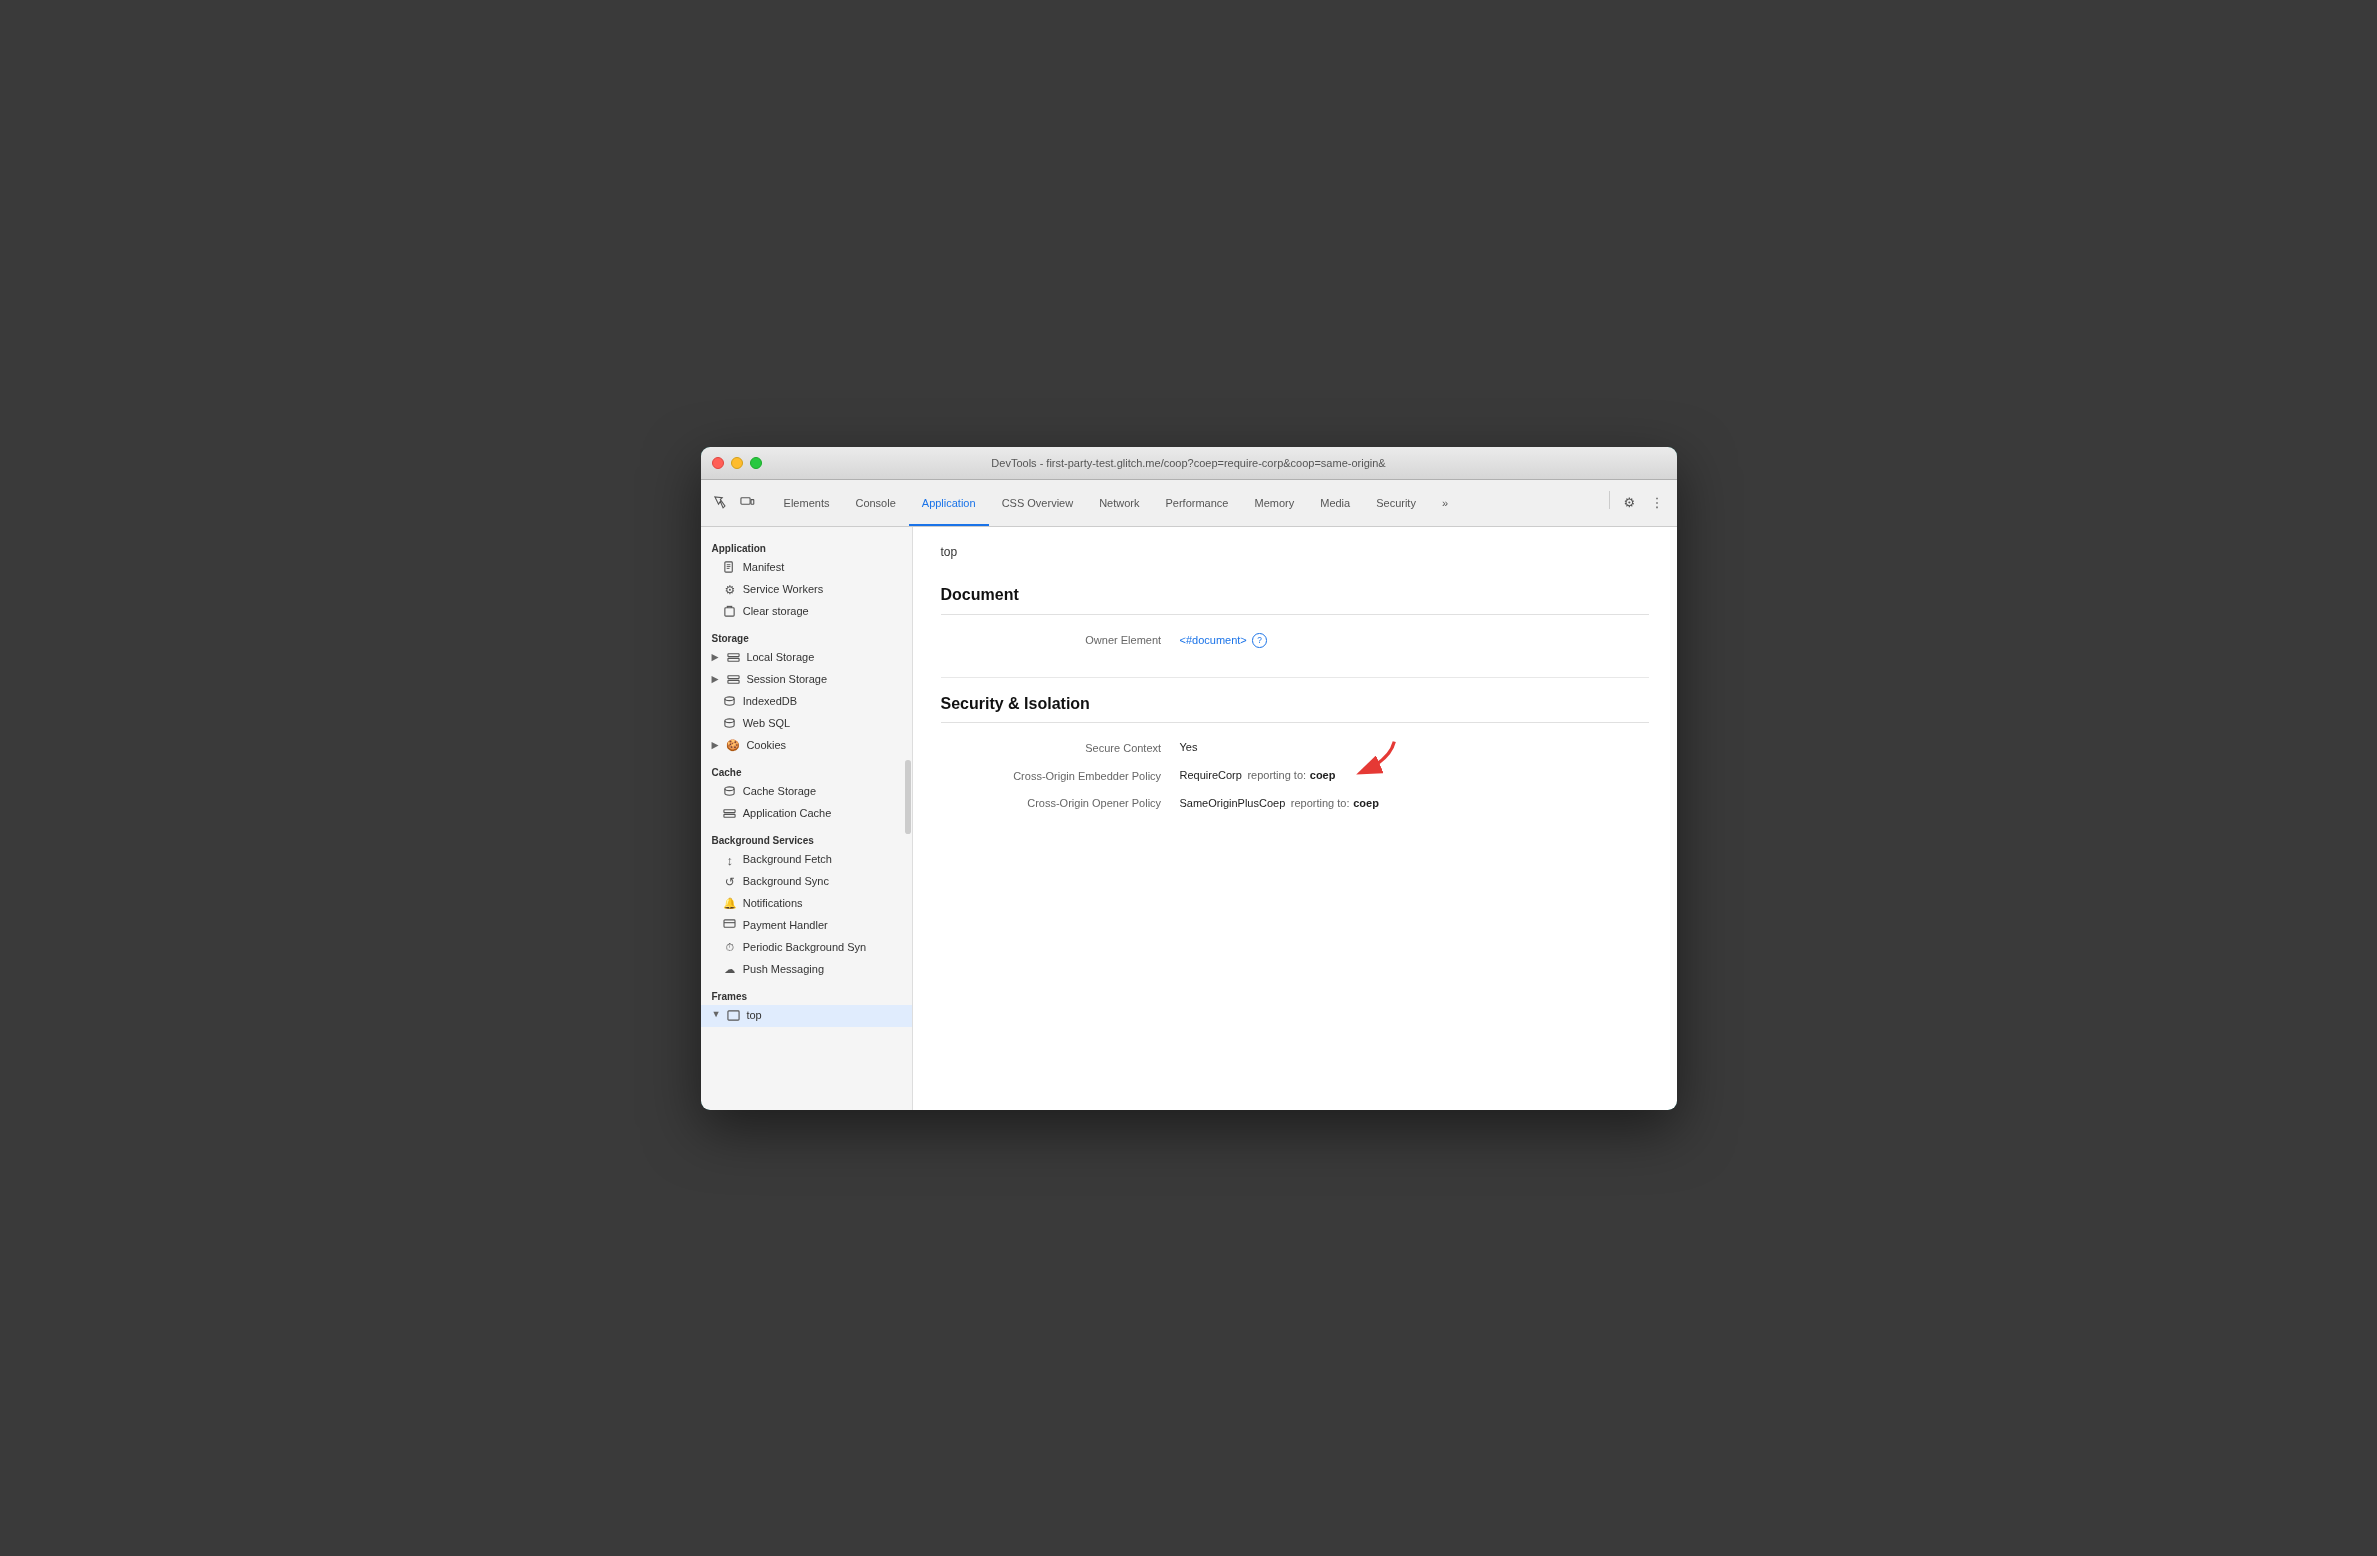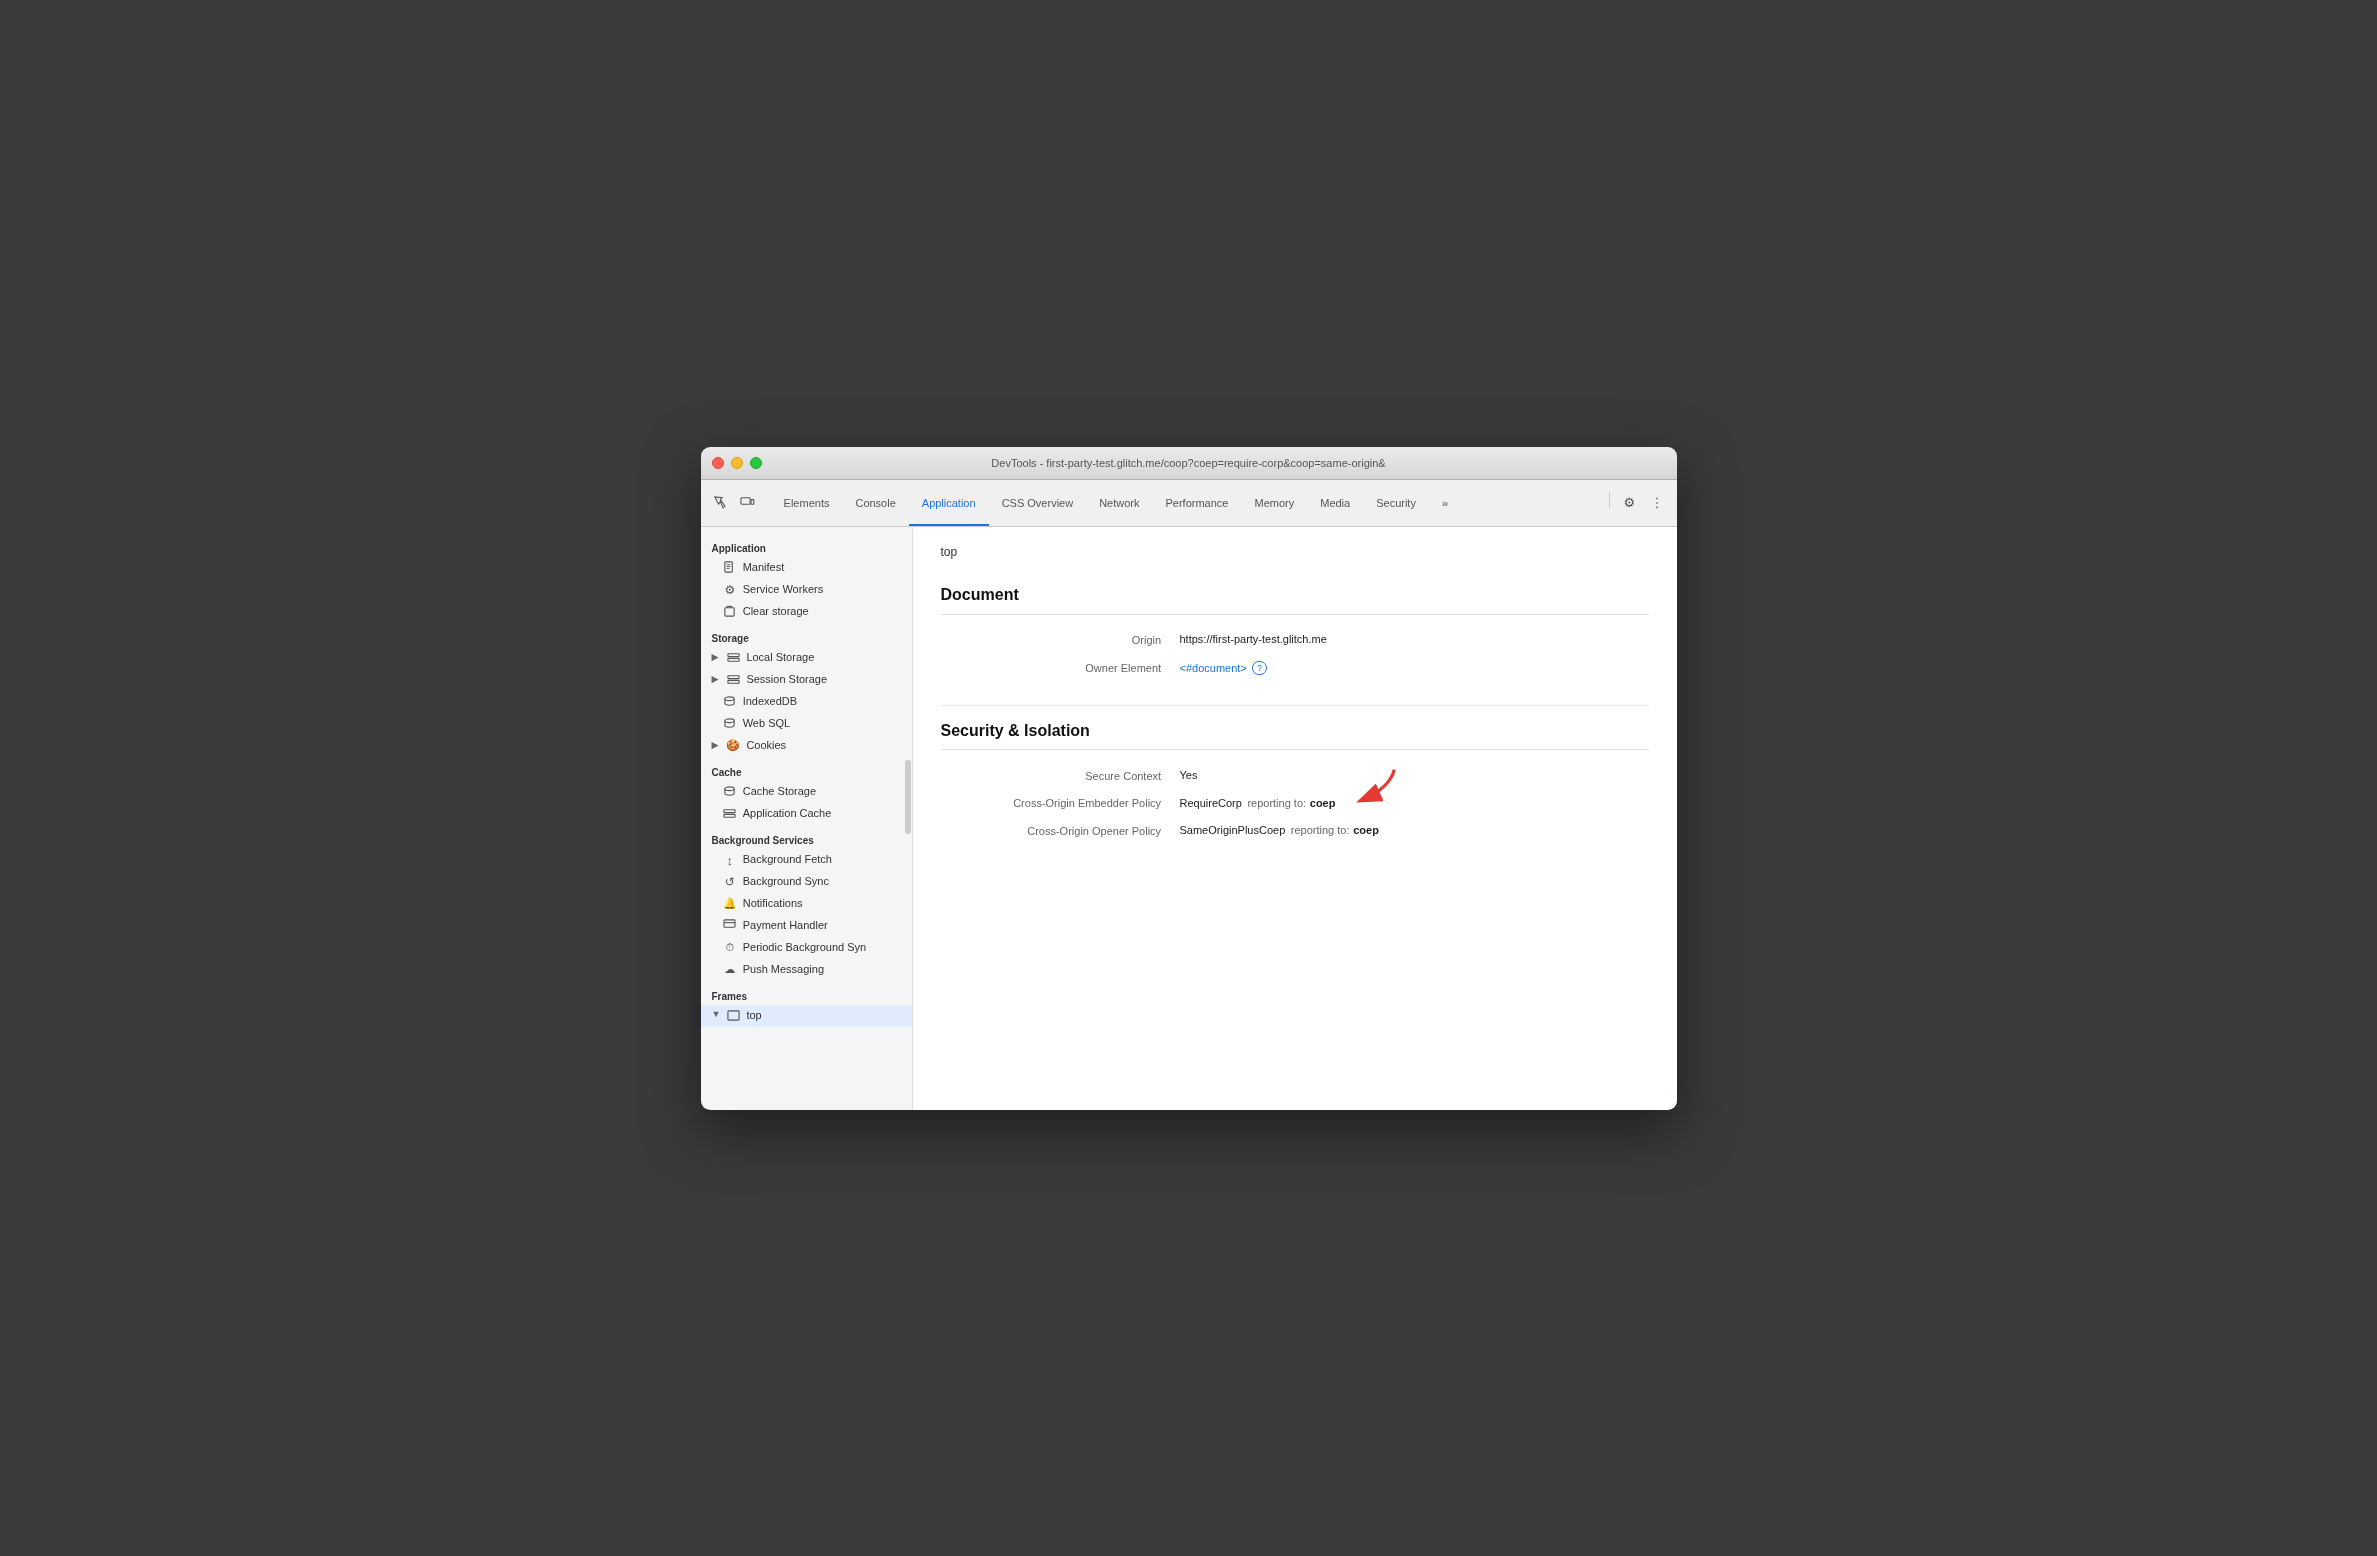--- a/index.html
+++ b/index.html
@@ -484,26 +484,20 @@
       <div class="sidebar-scrollbar-track"></div>
     </div>
 
     <div class="main-panel">
       <div class="panel-title">top</div>
 
       <div class="section">
         <div class="section-header">Document</div>
 
 
-        <div class="field-row">
-          <div class="field-label">Origin</div>
-          <div class="field-value">
-            <span>https://first-party-test.glitch.me</span>
-          </div>
-        </div>
 
         <div class="field-row">
           <div class="field-label">Owner Element</div>
           <div class="field-value">
             <a class="link">&lt;#document&gt;</a>
             <span class="icon-circle blue">?</span>
           </div>
         </div>
       </div>
 

